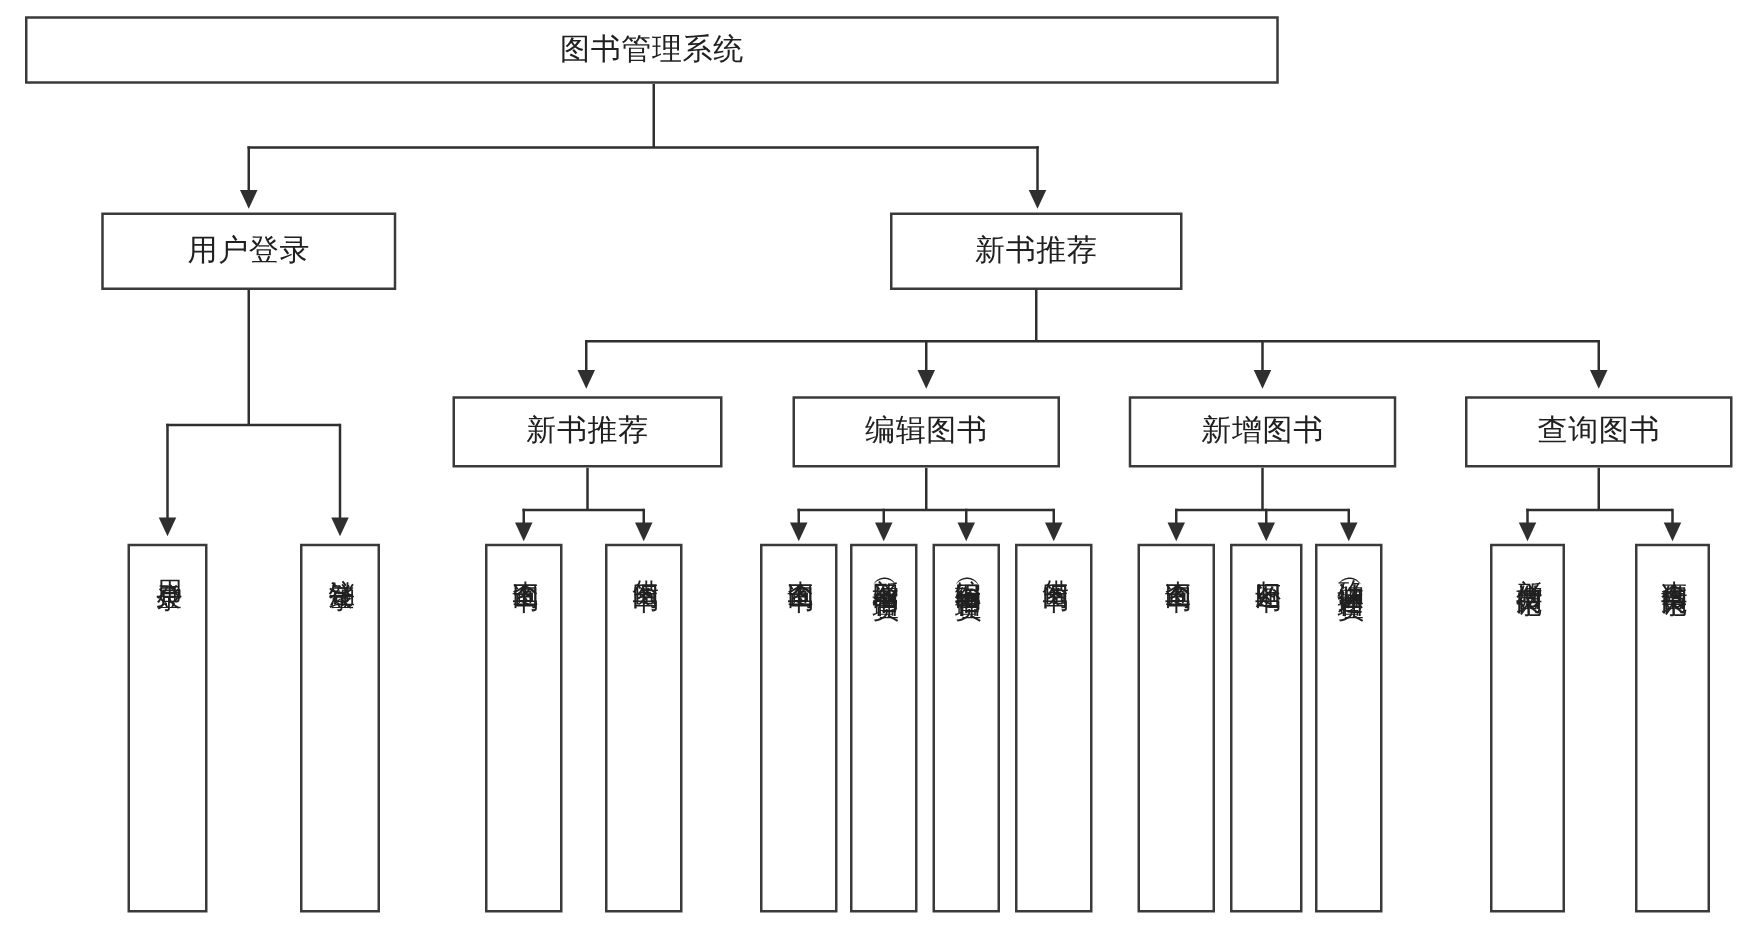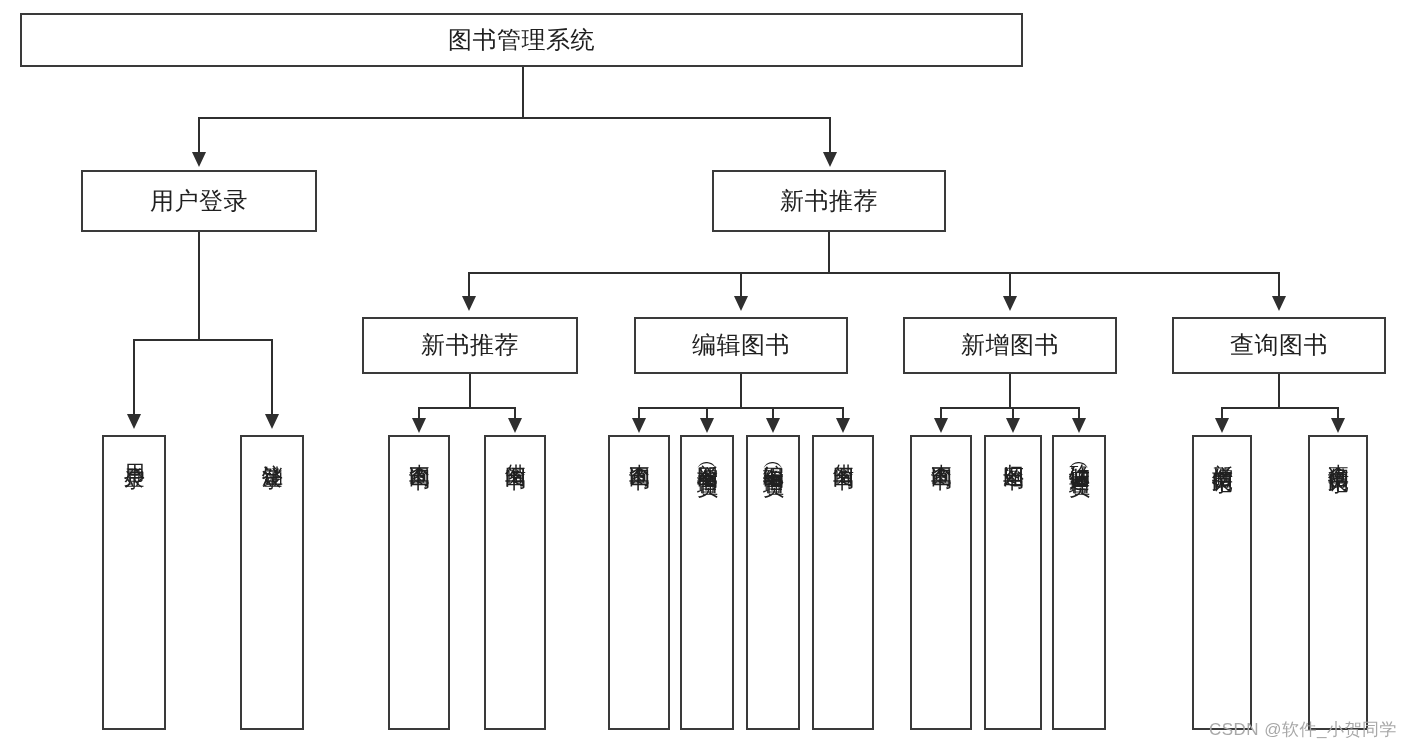--- a/index.html
+++ b/index.html
@@ -209,15 +209,14 @@
     <span class="node-label">确认归还（管理员）</span>
   </div>
 
   <div class="node vertical" style="left:1192px; top:435px; width:60px; height:295px;">
     <span class="node-label">新增借阅记录</span>
   </div>
   <div class="node vertical" style="left:1308px; top:435px; width:60px; height:295px;">
     <span class="node-label">查询借阅记录</span>
   </div>
 
-  <div id="watermark">CSDN @软件_小贺同学</div>
 
 </div>
 
 </body></html>

